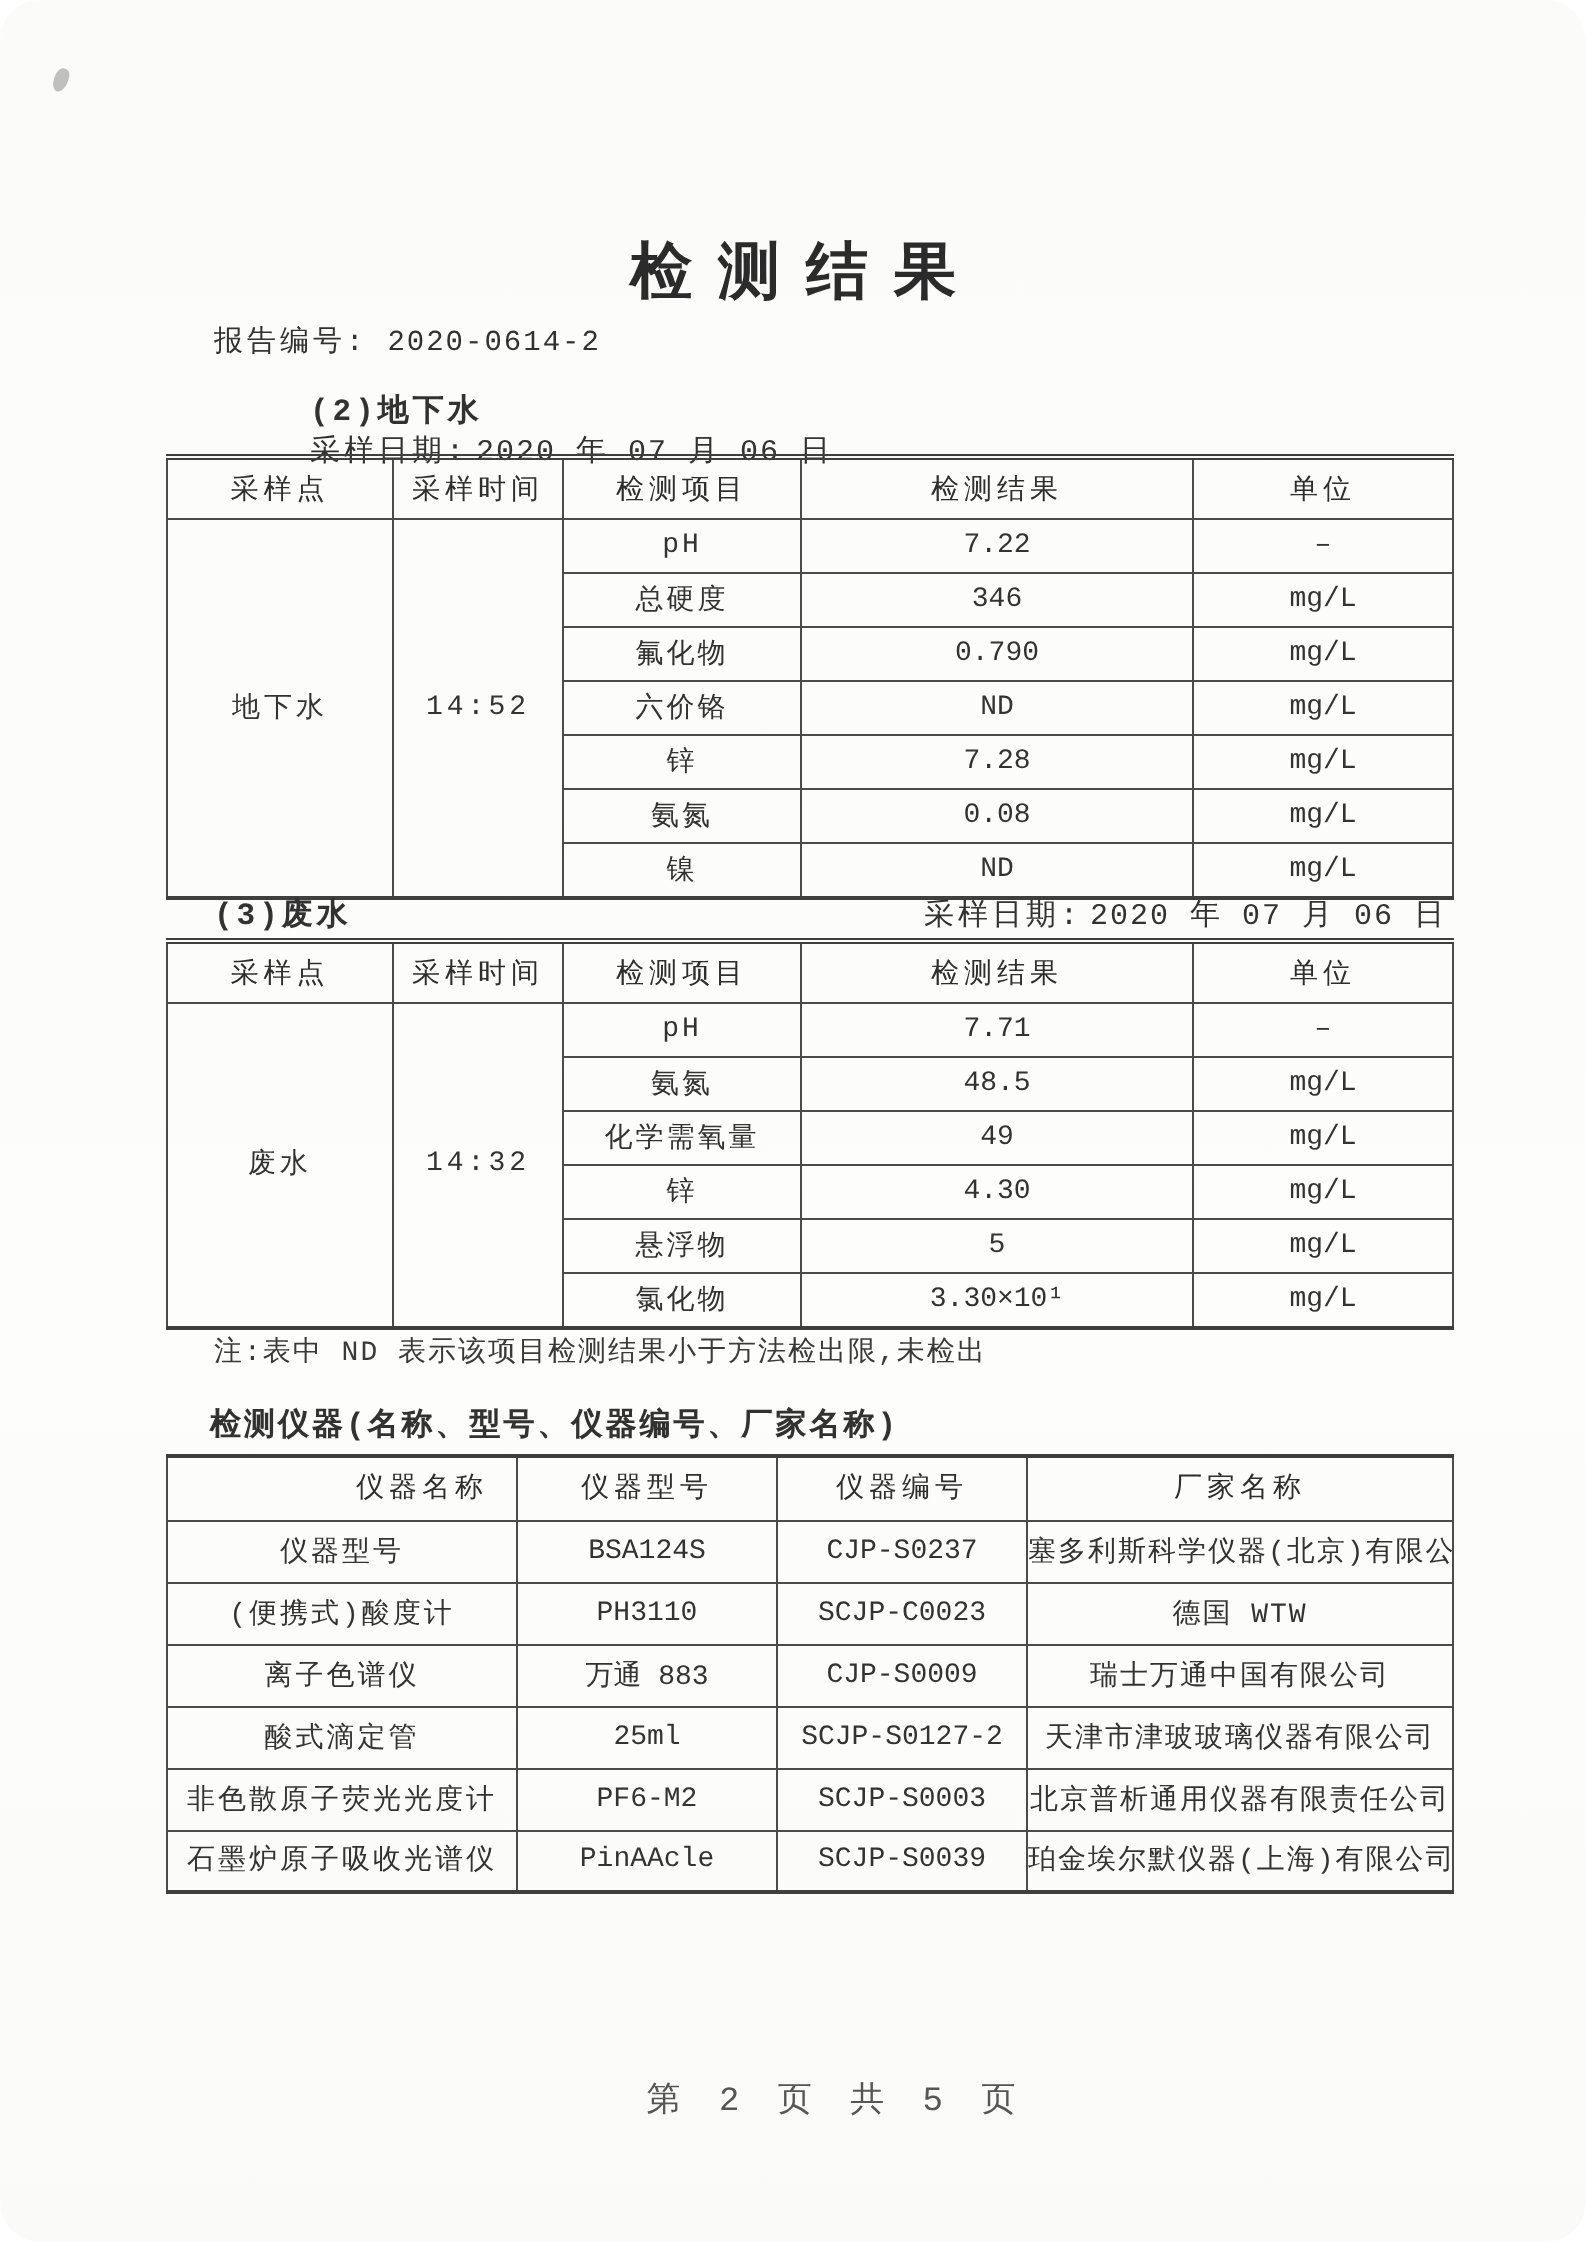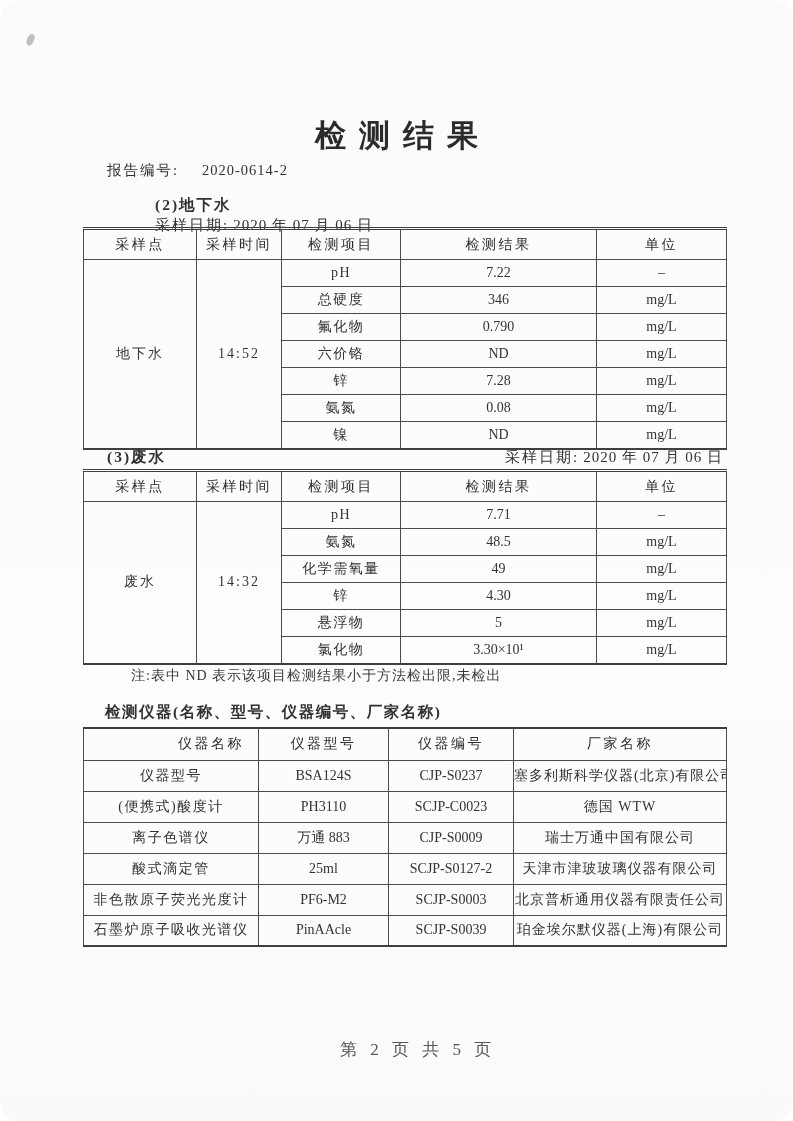--- a/index.html
+++ b/index.html
@@ -1,39 +1,39 @@
 <!DOCTYPE html>
 <html lang="zh"><head>
 <meta charset="utf-8">
 <style>
   html,body{margin:0;padding:0;background:#ffffff;}
   .page{
     position:relative;
     width:793px;height:1121px;
     background:linear-gradient(180deg,#fbfbf9 0%,#fdfdfc 60%,#fafaf8 100%);
-    font-family:Liberation Serif, serif;
+    font-family:Liberation Mono, monospace;
     color:#323232;
     overflow:hidden;
     border-radius:20px;
   }
   .artifact{
     position:absolute;left:27px;top:34px;width:7px;height:12px;
     background:#777;opacity:.45;border-radius:50% 40% 60% 50%;
     transform:rotate(18deg);
   }
   .doc-title{
     position:absolute;top:115px;left:0;width:100%;
     text-align:center;font-size:31px;font-weight:bold;
     letter-spacing:13px;text-indent:13px;color:#2b2b2b;
   }
   .report-line{
     position:absolute;top:161px;left:107px;
     font-size:14.5px;letter-spacing:1px;
   }
-  .report-line .lbl{letter-spacing:2px;margin-right:23px;}
+  .report-line .lbl{letter-spacing:2px;margin-right:10px;}
   .section-row{
     position:absolute;left:107px;right:70px;
     display:flex;justify-content:space-between;align-items:baseline;
     font-size:15.5px;
   }
   .section-row .sec-heading{font-weight:bold;letter-spacing:2px;}
   .section-row .date-wrap{font-size:15px;letter-spacing:1px;margin-left:48px;}
   .section-row .date-wrap .lbl{margin-right:4px;letter-spacing:2px;}
   .sec-2{top:195px;flex-direction:column;}
   .sec-3{top:447px;}
@@ -58,21 +58,21 @@
   .instr-table thead tr{height:32px;}
   .instr-table tbody tr{height:31px;}
   th{letter-spacing:2.5px;color:#2e2e2e;}
   td.item{letter-spacing:1.5px;}
   td.merge{letter-spacing:2px;}
   .th-right{text-align:right;padding-right:14px;}
   .mfr{letter-spacing:1px;}
 
   .note-line{
     position:absolute;top:667px;left:107px;
-    font-size:14px;letter-spacing:1px;color:#3a3a3a;margin-left:24px;
+    font-size:14px;letter-spacing:1px;color:#3a3a3a;
   }
   .instr-heading{
     position:absolute;top:702px;left:105px;
     font-size:15.5px;font-weight:bold;letter-spacing:1.5px;
   }
   .footer-line{
     position:absolute;top:1038px;left:0;width:100%;
     text-align:center;font-size:17px;color:#565656;
     letter-spacing:2px;word-spacing:5px;padding-left:20px;
   }

